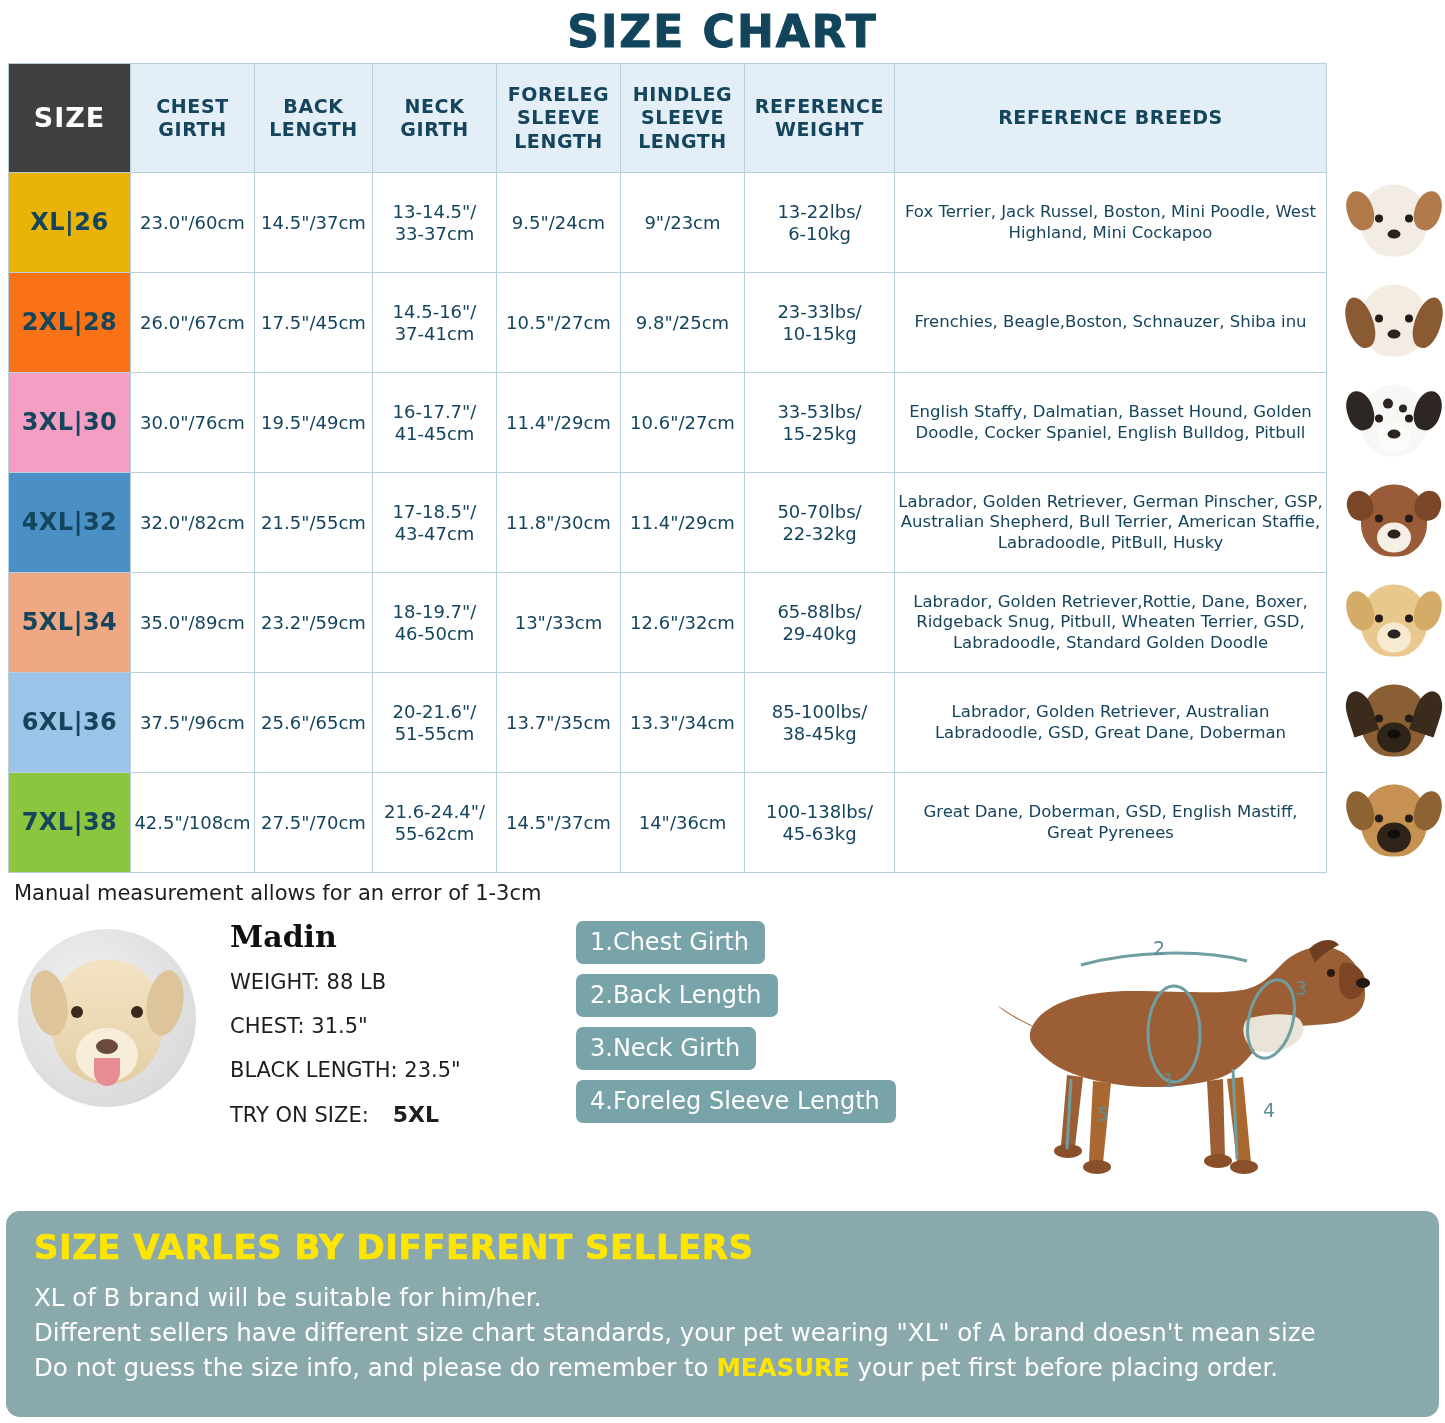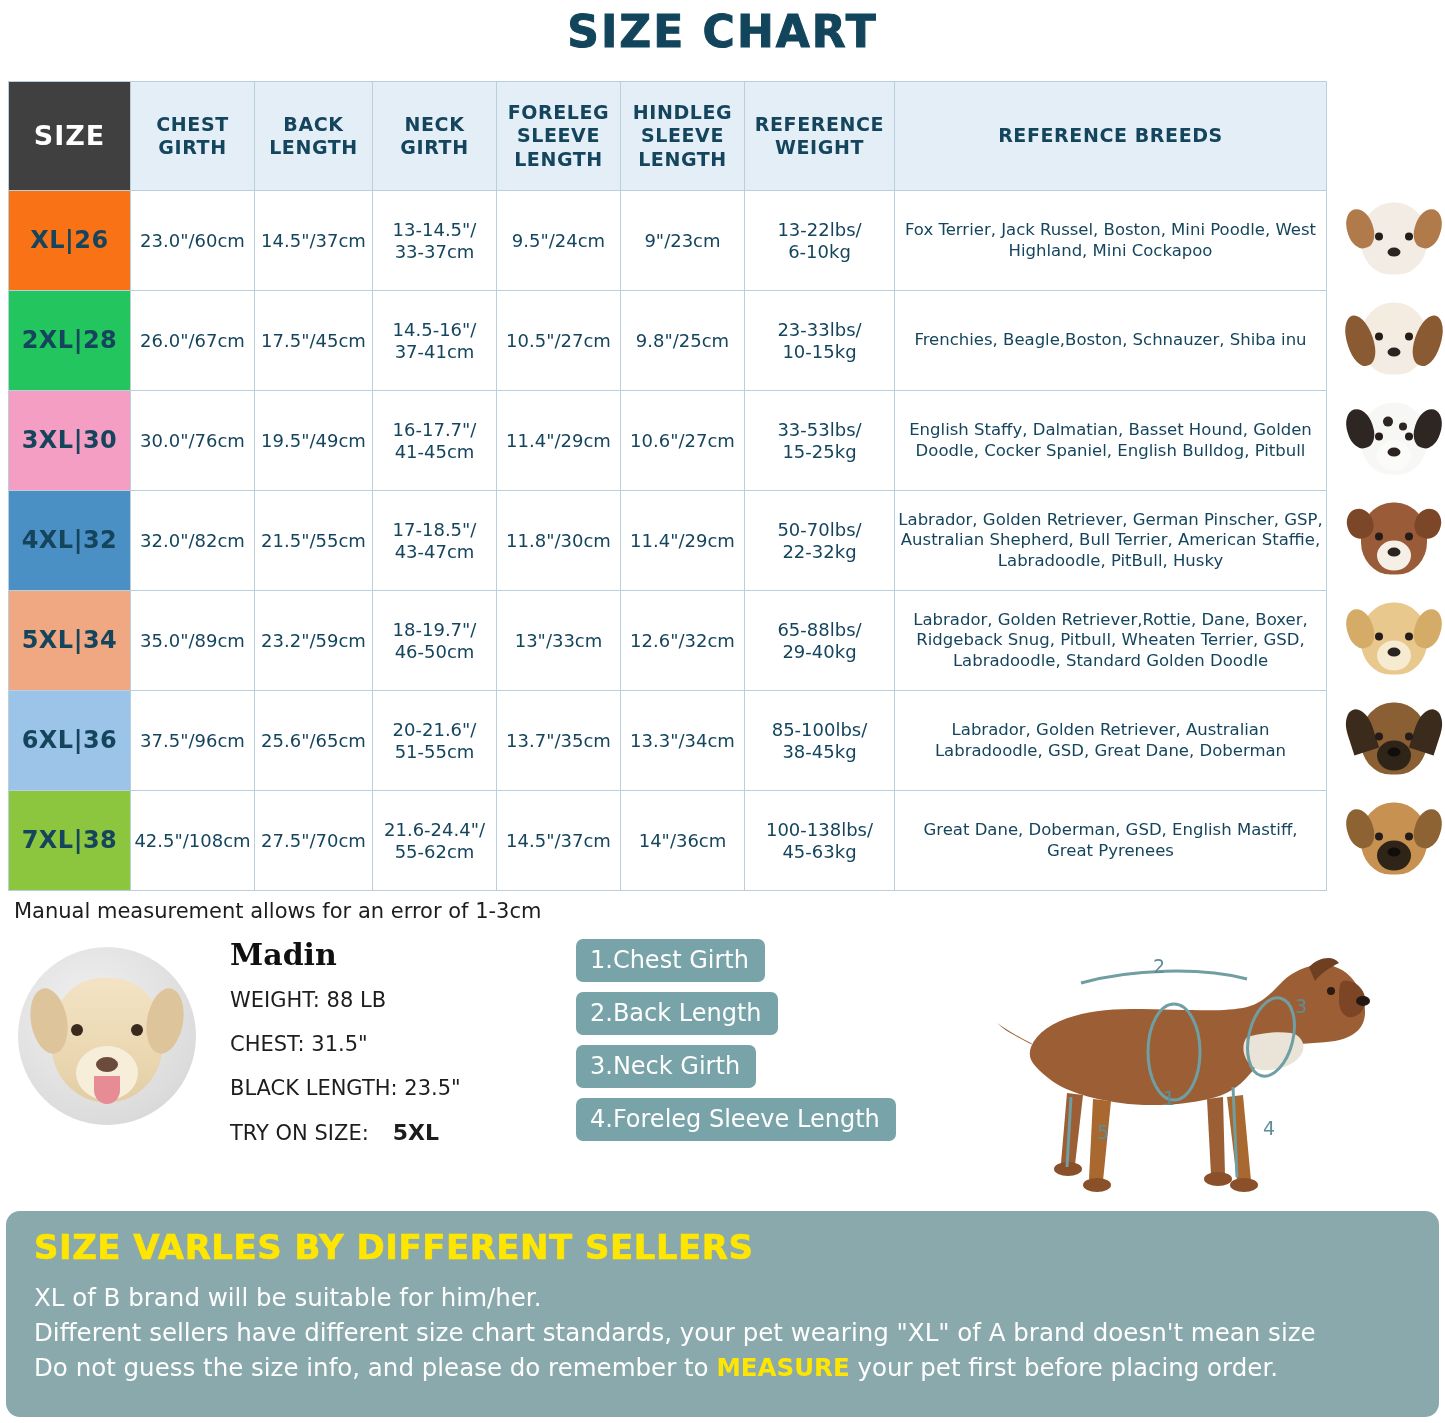--- a/index.html
+++ b/index.html
@@ -23,21 +23,21 @@
 
   
   .title {
     text-align: center;
     font-family: "DejaVu Sans", sans-serif;
     font-weight: bold;
     font-size: 44px;
     letter-spacing: 2px;
     color: #12455c;
     padding-top: 6px;
-    padding-bottom: 24px;
+    padding-bottom: 6px;
     -webkit-text-stroke: 1px #12455c;
   }
 
   
   .table-wrap {
     margin: 0 8px;
     position: relative;
   }
   table.size-chart {
     border-collapse: collapse;
@@ -348,32 +348,32 @@
           <th><span>NECK</span><br><span>GIRTH</span></th>
           <th><span>FORELEG</span><br><span>SLEEVE</span><br><span>LENGTH</span></th>
           <th><span>HINDLEG</span><br><span>SLEEVE</span><br><span>LENGTH</span></th>
           <th><span>REFERENCE</span><br><span>WEIGHT</span></th>
           <th>REFERENCE  BREEDS</th>
         </tr>
       </thead>
       <tbody>
 
         <tr>
-          <td class="size-cell" style="background:#f97316">XL|26</td>
+          <td class="size-cell" style="background:#eab308">XL|26</td>
           <td class="num">23.0"/60cm</td>
           <td class="num">14.5"/37cm</td>
           <td class="num"><span>13-14.5"/</span><br><span>33-37cm</span></td>
           <td class="num">9.5"/24cm</td>
           <td class="num">9"/23cm</td>
           <td class="num"><span>13-22lbs/</span><br><span>6-10kg</span></td>
           <td class="breeds">Fox Terrier, Jack Russel, Boston, Mini Poodle, West Highland, Mini Cockapoo</td>
         </tr>
 
         <tr>
-          <td class="size-cell" style="background:#22c55e">2XL|28</td>
+          <td class="size-cell" style="background:#f97316">2XL|28</td>
           <td class="num">26.0"/67cm</td>
           <td class="num">17.5"/45cm</td>
           <td class="num"><span>14.5-16"/</span><br><span>37-41cm</span></td>
           <td class="num">10.5"/27cm</td>
           <td class="num">9.8"/25cm</td>
           <td class="num"><span>23-33lbs/</span><br><span>10-15kg</span></td>
           <td class="breeds">Frenchies, Beagle,Boston, Schnauzer, Shiba inu</td>
         </tr>
 
         <tr>

